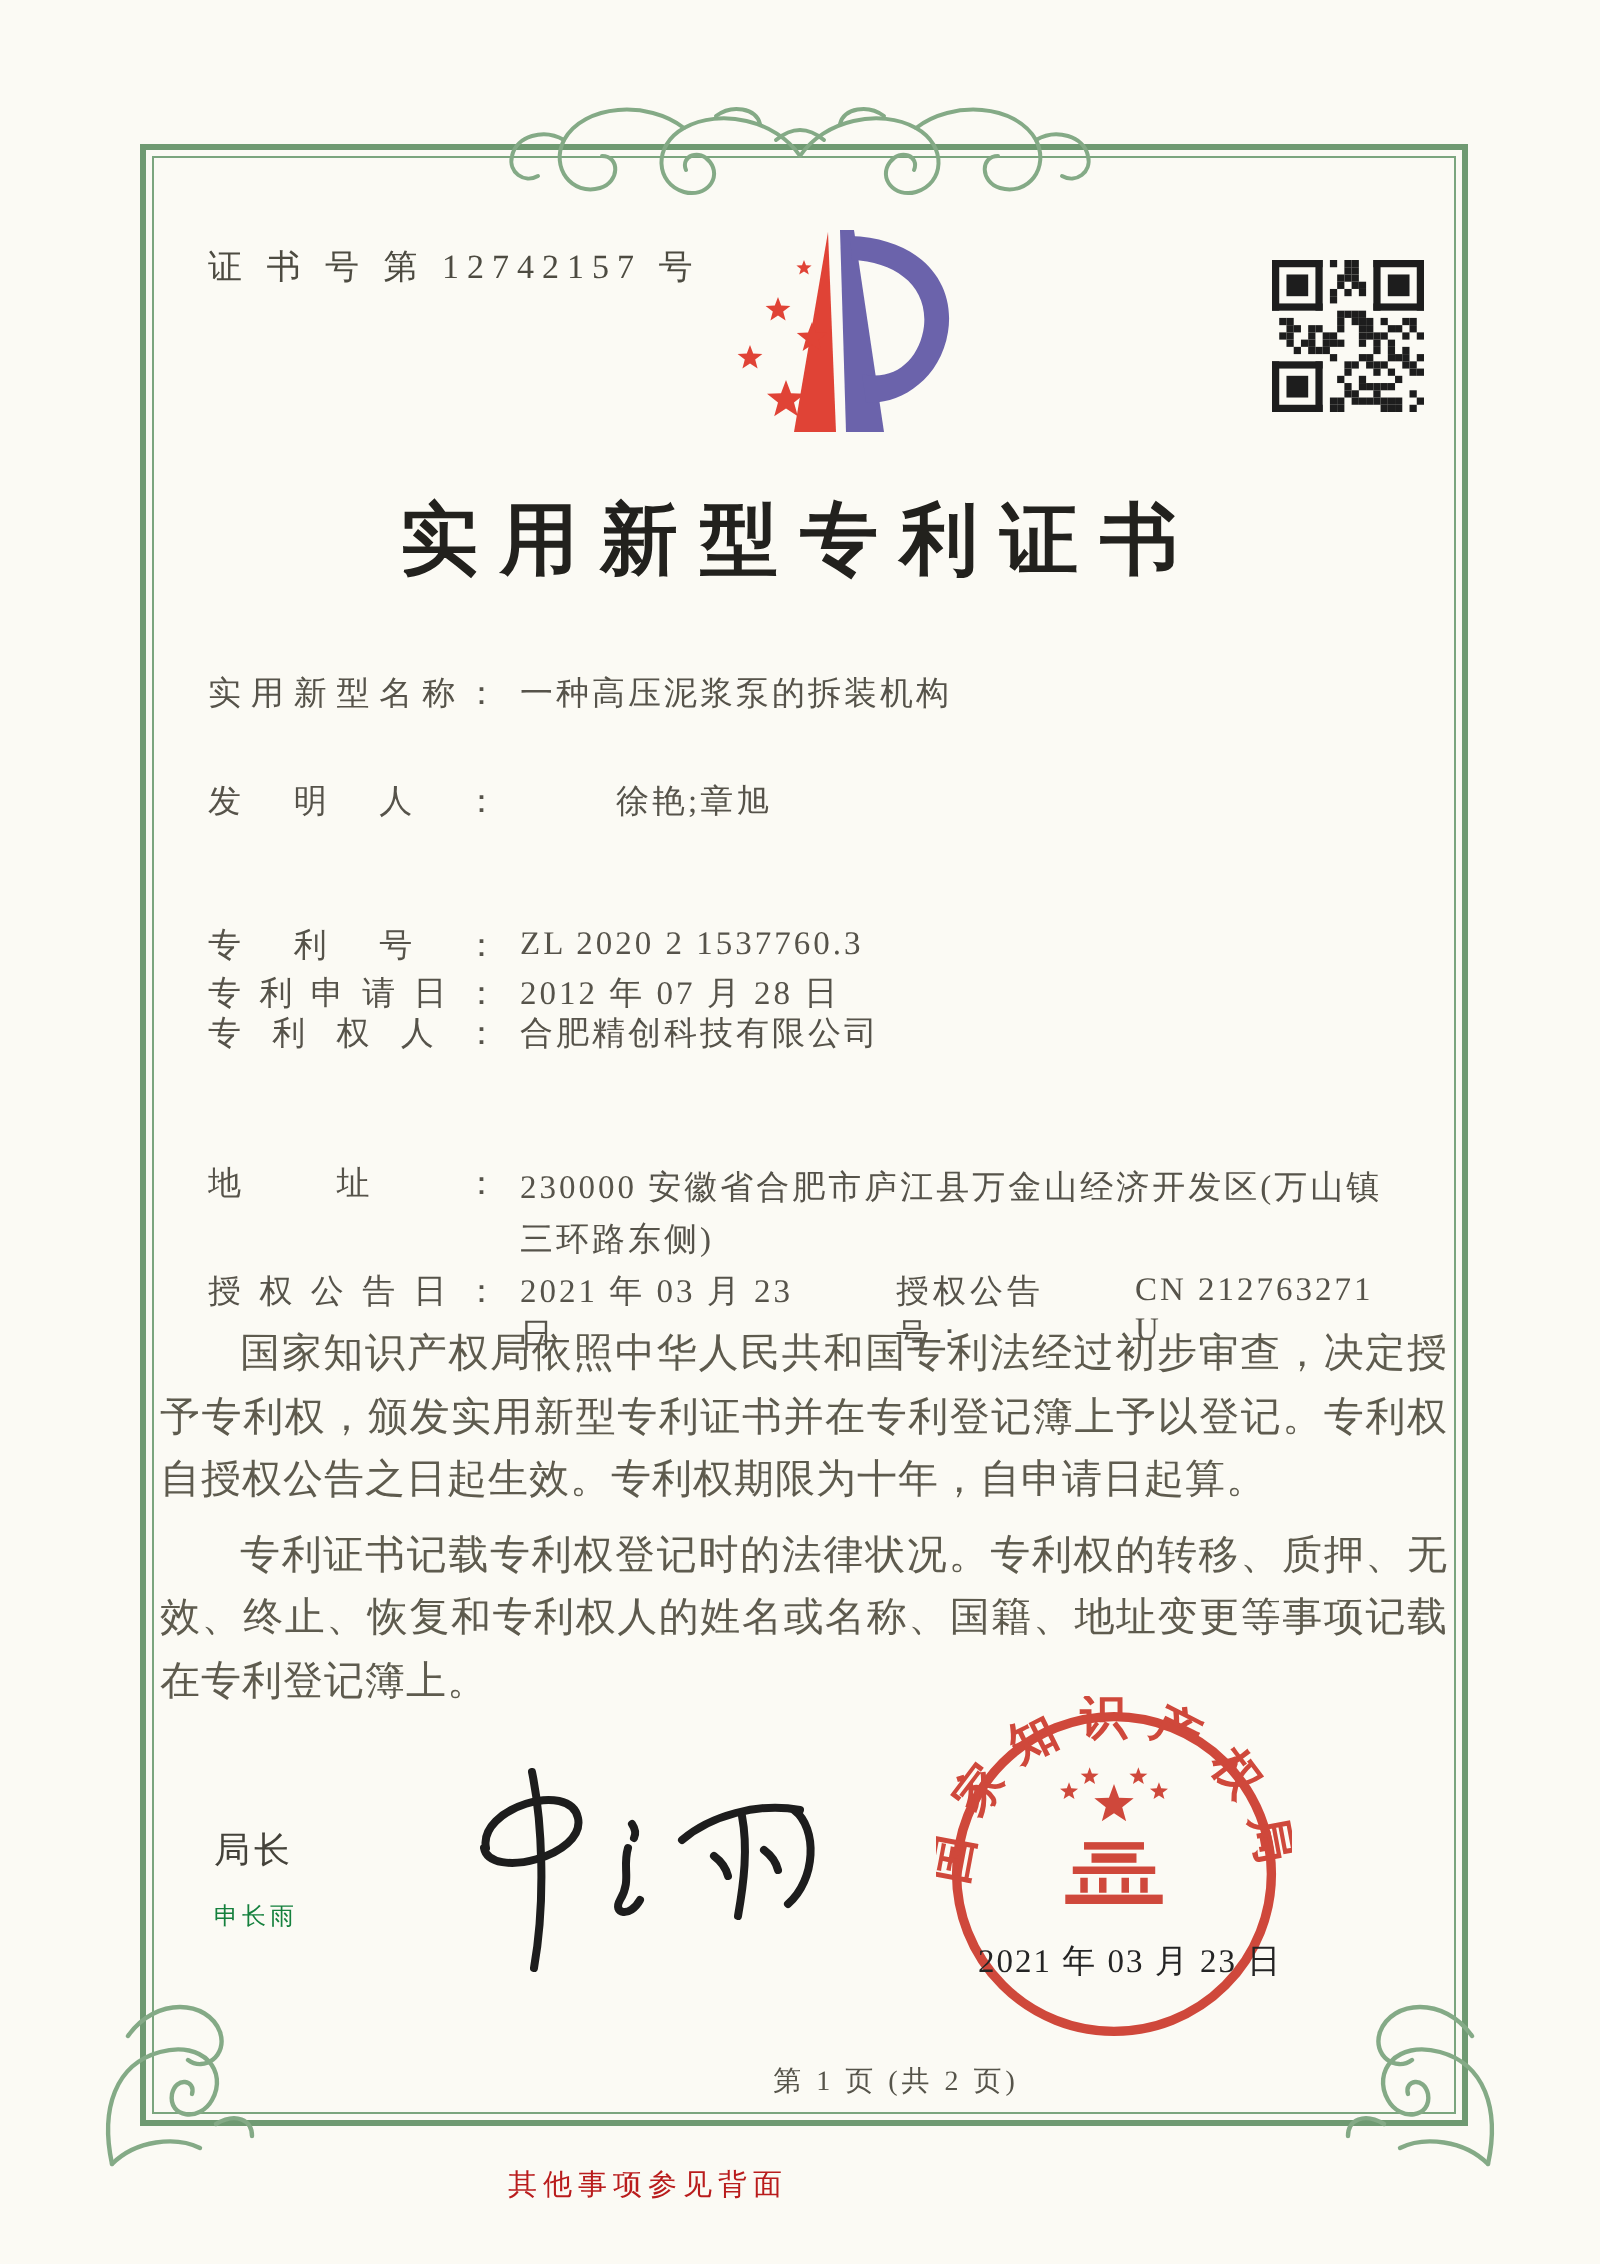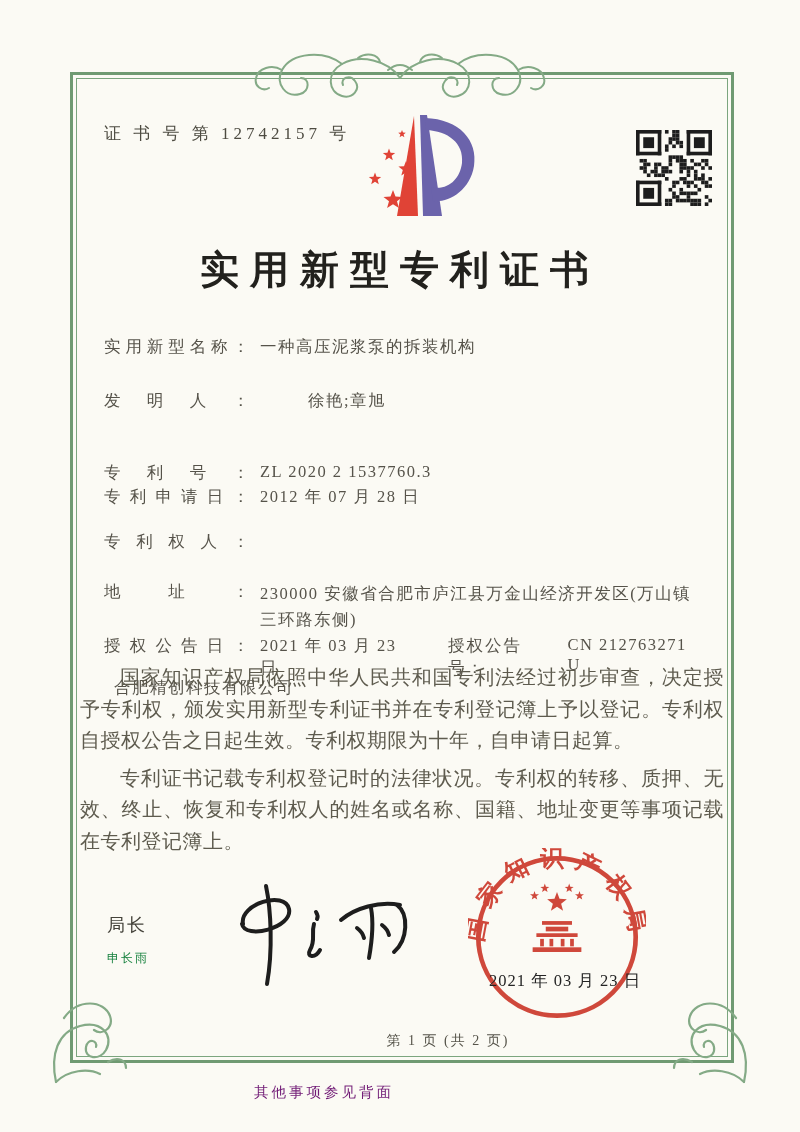--- a/index.html
+++ b/index.html
@@ -19,39 +19,39 @@
   .title{left:0;top:243px;width:800px;text-align:center;font-size:39px;font-weight:700;
          letter-spacing:11px;color:#22211d;}
   
   .row{left:104px;width:600px;display:flex;align-items:flex-start;font-size:16.5px;color:#56534a;}
   .row .lbl{display:inline-block;width:146px;text-align-last:justify;flex:0 0 146px;letter-spacing:1px;}
   .row .val{padding-left:10px;letter-spacing:1.5px;}
   .row-name{top:336px;}
   .row-inventor{top:390px;gap:48px;}
   .row-patno{top:438px;margin-top:24px;}
   .row-appdate{top:486px;}
-  .row-patentee{top:531px;flex-direction:column;}
+  .row-patentee{top:506px;}
   .row-address{top:581px;}
   .row-address .val{width:452px;line-height:1.6;}
   .row-grant{top:635px;}
   .grant-no-label{margin-left:30px;letter-spacing:2px;}
   
   .body-text{left:80px;top:662px;width:644px;font-size:20px;line-height:1.58;
              color:#5e5b4e;text-align:justify;}
   .body-text p{margin:0 0 6px 0;text-indent:2em;letter-spacing:0.5px;}
   
   .signer-title{left:107px;top:913px;font-size:18px;color:#44423a;letter-spacing:2px;}
   .signer-name{left:107px;top:950px;font-size:12px;color:#15803d;letter-spacing:2px;}
   .signature{left:213px;top:878px;width:210px;height:110px;}
   
   .seal{left:468px;top:848px;width:178px;height:178px;opacity:.92;mix-blend-mode:multiply;}
   .seal-date{left:489px;top:970px;font-size:16.5px;color:#242424;letter-spacing:1px;z-index:5;}
   
   .page-no{left:0;top:1032px;width:800px;text-align:center;font-size:14px;color:#56544a;letter-spacing:2px;padding-left:48px;}
-  .back-note{left:0;top:1083px;width:648px;text-align:center;font-size:14.5px;color:#701a75;letter-spacing:3px;}
+  .back-note{left:0;top:1083px;width:648px;text-align:center;font-size:14.5px;color:#b91c1c;letter-spacing:3px;}
   
   .orn-top{left:238px;top:44px;width:324px;height:62px;}
   .orn-bl{left:48px;top:992px;width:82px;height:92px;}
   .orn-br{left:670px;top:992px;width:82px;height:92px;transform:scaleX(-1);}
   .logo{left:348px;top:110px;width:132px;height:112px;}
   .qr{left:636px;top:130px;width:76px;height:76px;}
   svg{display:block;}
 </style>
 </head>
 <body>

